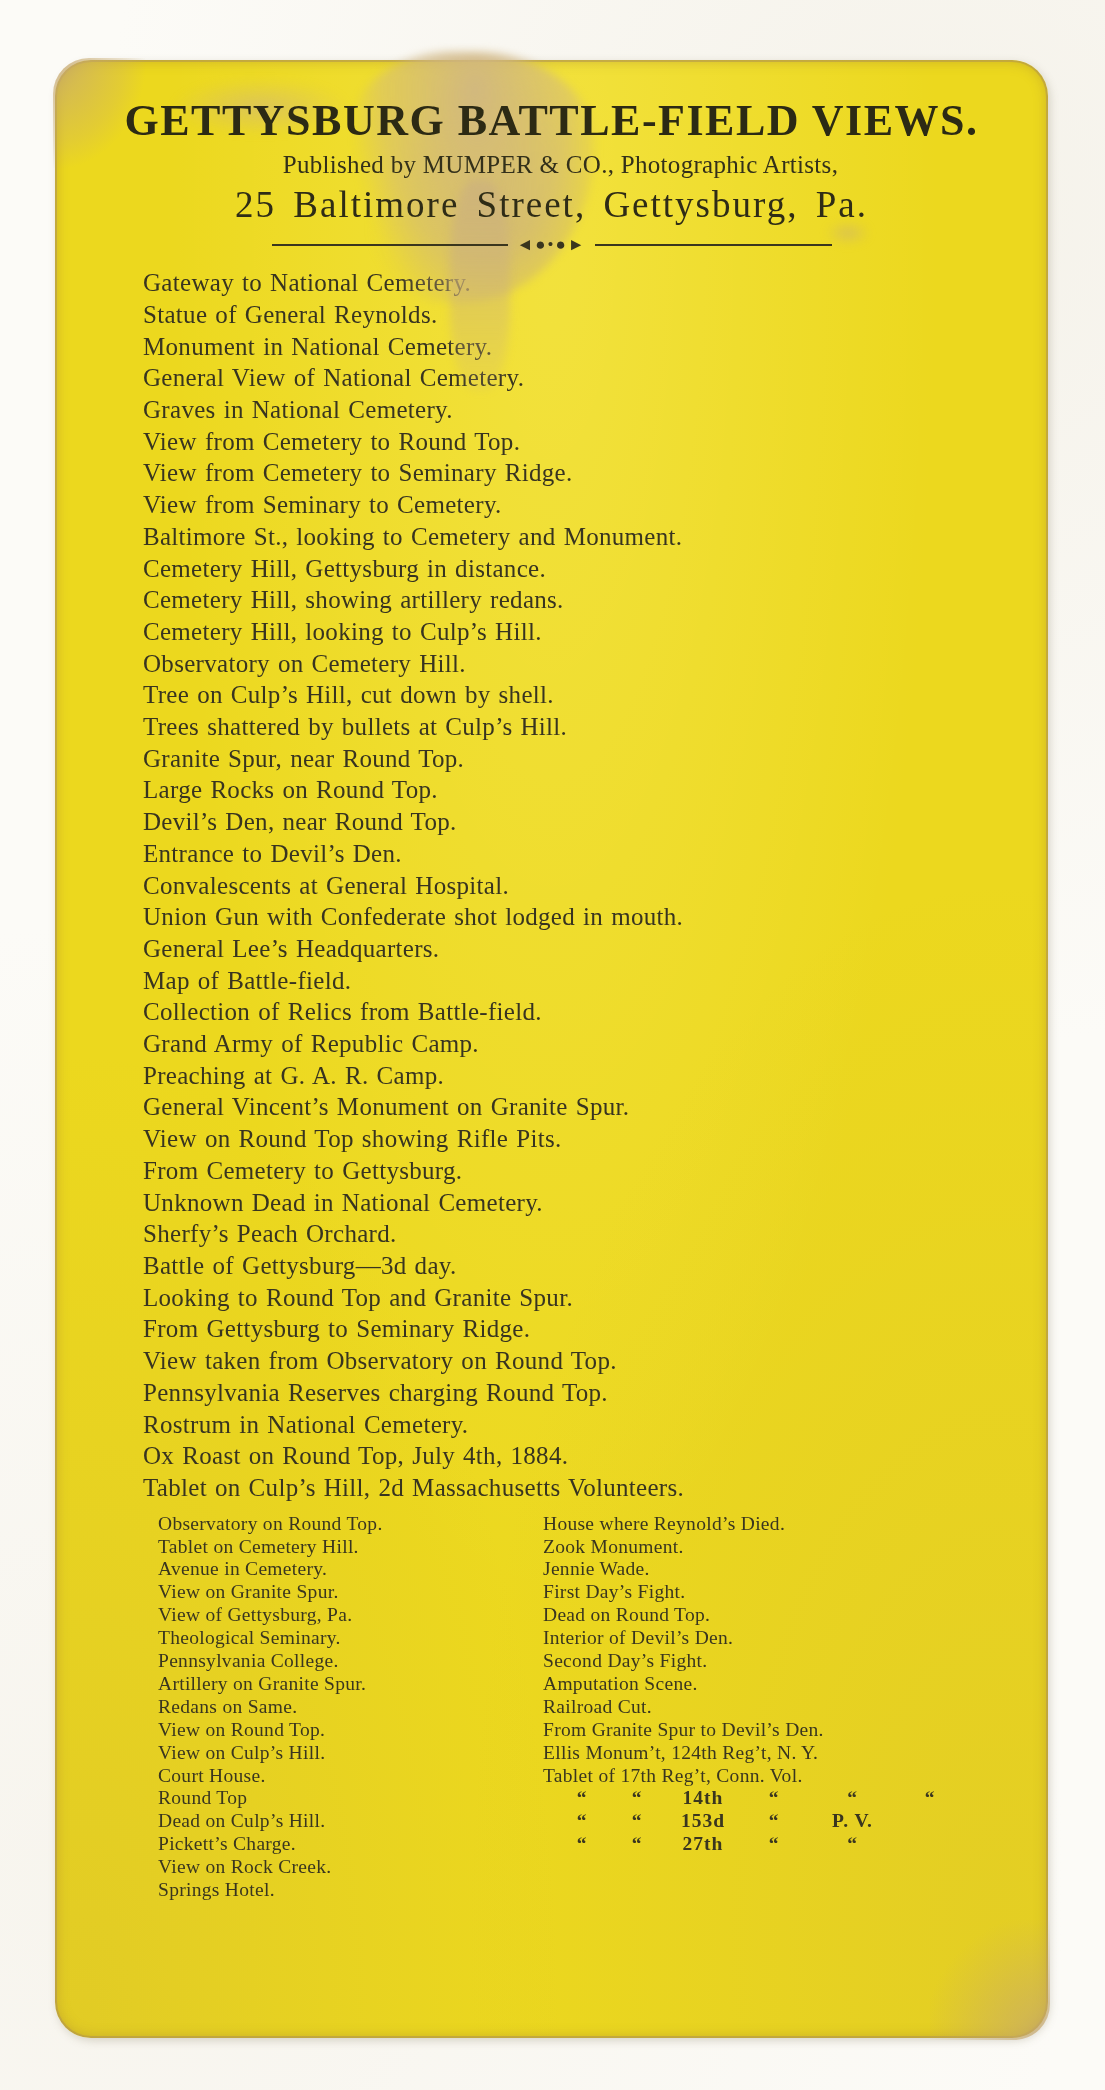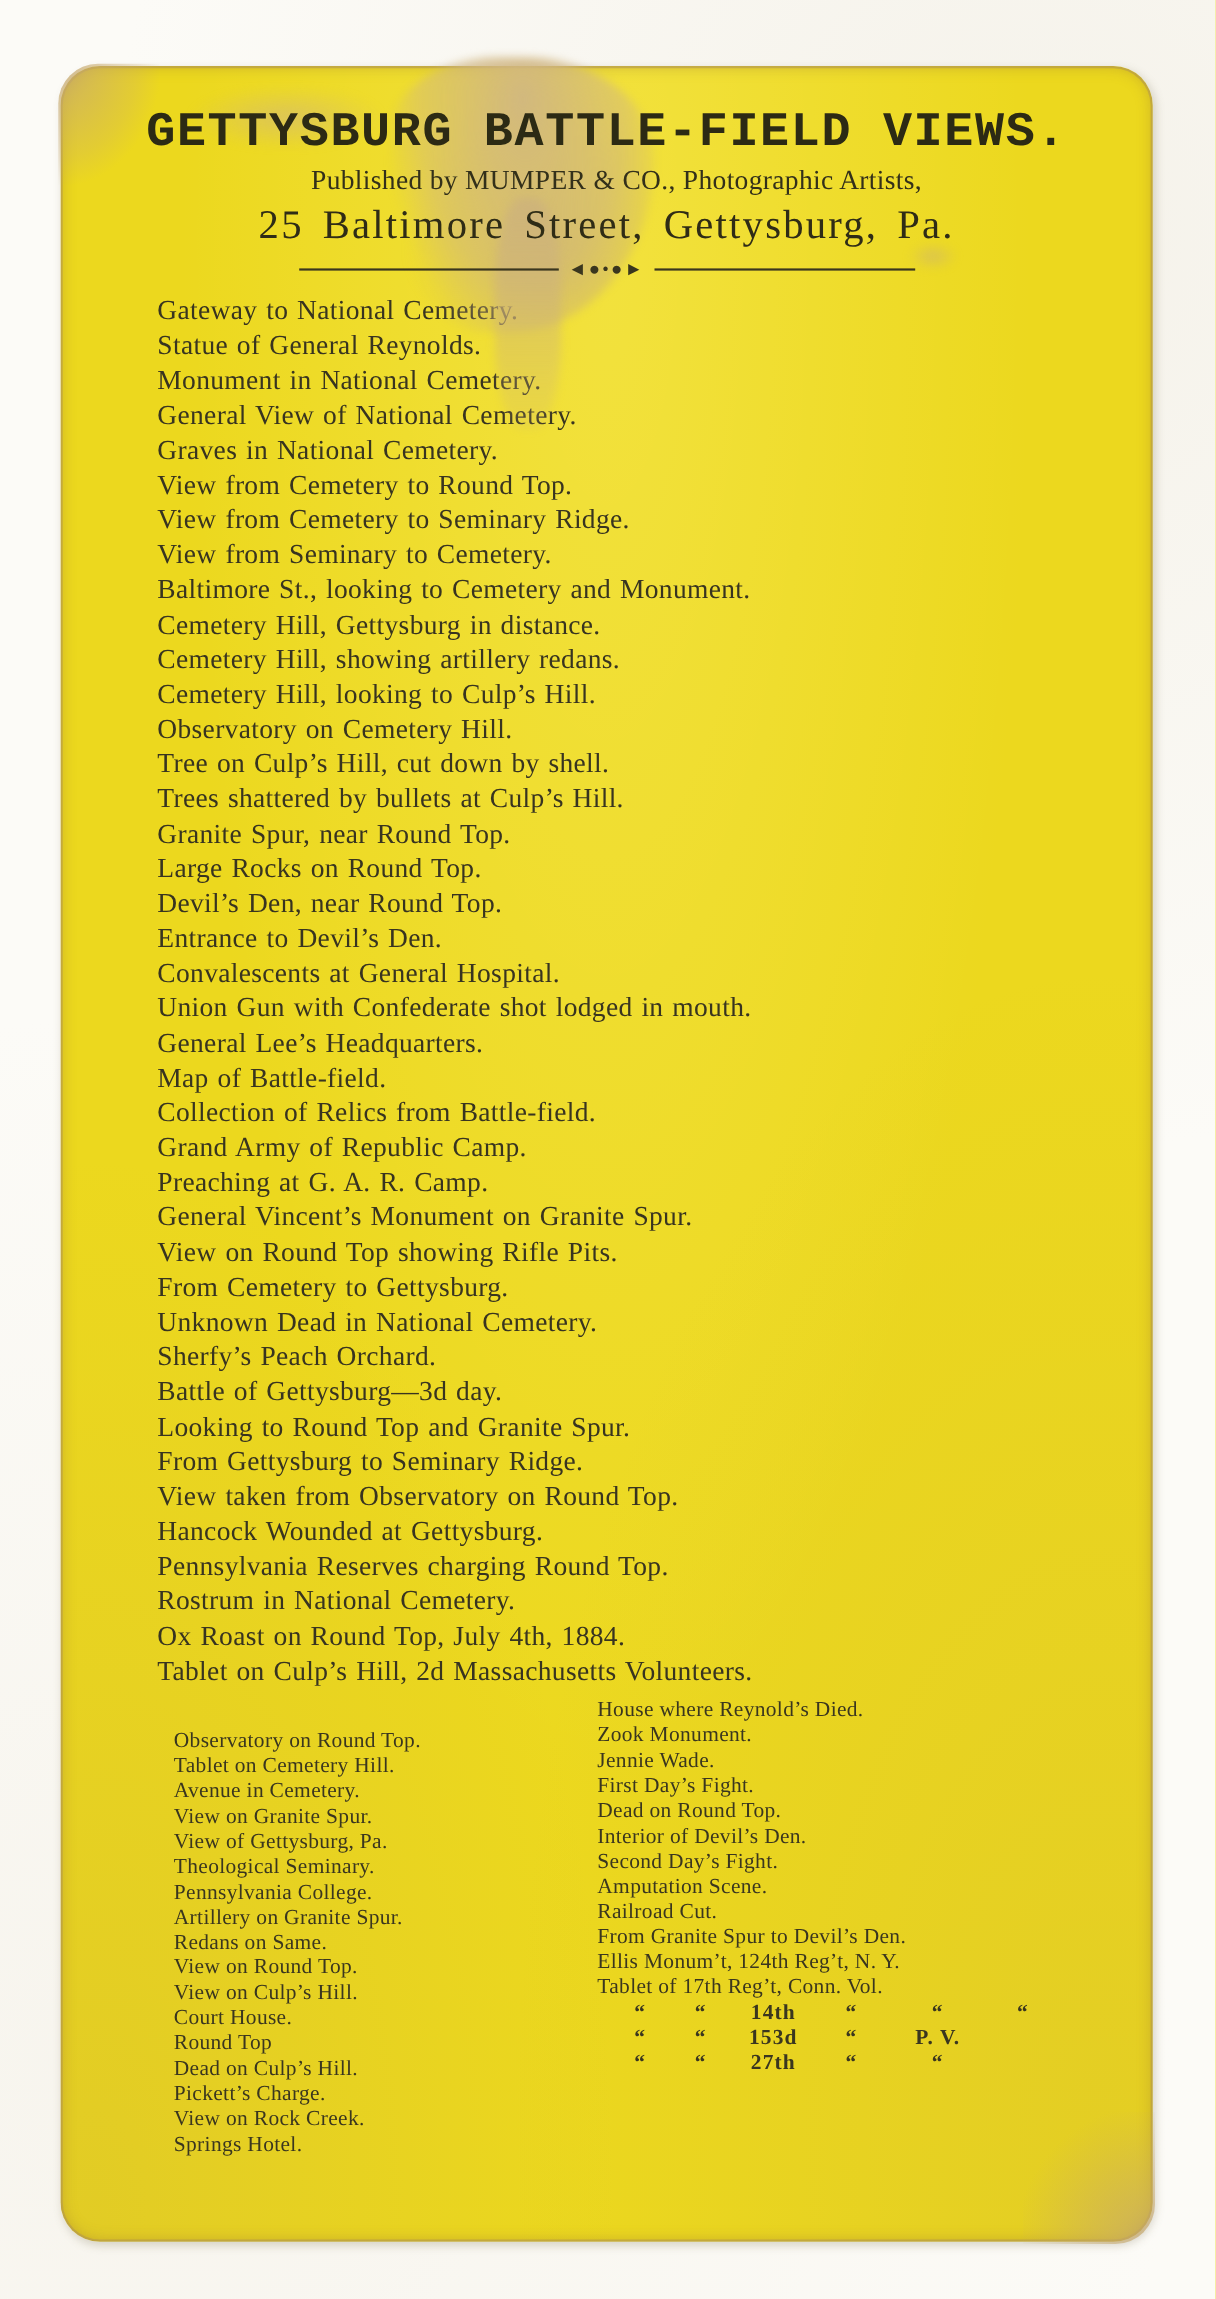--- a/index.html
+++ b/index.html
@@ -47,36 +47,36 @@
     border-radius:40%;}
   .stain.small{left:115px;top:18px;width:180px;height:58px;
     background:radial-gradient(ellipse, rgba(206,180,128,.55), transparent 70%);
     border-radius:50%;}
   .stain.fleck{left:770px;top:160px;width:46px;height:26px;
     background:radial-gradient(ellipse, rgba(200,174,120,.5), transparent 70%);
     border-radius:50%;}
 
   .header{position:relative;text-align:center;padding-top:38px;}
   .title{
-    font-family:Liberation Mono, monospace;font-weight:bold;
+    font-family:Liberation Serif, serif;font-weight:bold;
     font-size:44px;letter-spacing:1.5px;color:#2c2a14;line-height:1.05;
   }
   .publisher{font-size:25px;margin-top:7px;letter-spacing:.3px;color:#33301a;margin-left:18px;}
   .address{font-size:37px;margin-top:4px;letter-spacing:2px;word-spacing:6px;color:#2f2c16;}
   .divider{display:flex;align-items:center;justify-content:center;margin:10px auto 0 auto;width:560px;}
   .divider .line{flex:1;height:0;border-top:2px solid #3a361e;}
   .divider .orn{font-size:17px;letter-spacing:2px;padding:0 8px;color:#3a361e;line-height:1;}
 
   .main-list{margin-top:14px;padding-left:88px;font-size:25px;line-height:31.7px;
     letter-spacing:.3px;word-spacing:1.5px;color:#383420;}
   .main-list .list-line{white-space:nowrap;}
 
   .columns{display:flex;margin-top:9px;padding-left:103px;font-size:19.5px;
     line-height:22.9px;letter-spacing:.3px;color:#3a361f;}
-  .col-left{width:385px;flex:0 0 385px;margin-top:28px;}
+  .col-left{width:385px;flex:0 0 385px;}
   .col-right{flex:1;}
   .columns .list-line{white-space:nowrap;}
 
   .ditto-row{display:grid;grid-template-columns:58px 52px 80px 62px 95px 60px;padding-left:10px;}
   .ditto-cell{text-align:center;font-weight:bold;letter-spacing:1px;}
 </style>
 </head>
 <body>
 
 <div class="scan-bg"></div>
@@ -129,21 +129,20 @@
       <div class="list-line">Preaching at G. A. R. Camp.</div>
       <div class="list-line">General Vincent’s Monument on Granite Spur.</div>
       <div class="list-line">View on Round Top showing Rifle Pits.</div>
       <div class="list-line">From Cemetery to Gettysburg.</div>
       <div class="list-line">Unknown Dead in National Cemetery.</div>
       <div class="list-line">Sherfy’s Peach Orchard.</div>
       <div class="list-line">Battle of Gettysburg—3d day.</div>
       <div class="list-line">Looking to Round Top and Granite Spur.</div>
       <div class="list-line">From Gettysburg to Seminary Ridge.</div>
       <div class="list-line">View taken from Observatory on Round Top.</div>
-      <div class="list-line">Hancock Wounded at Gettysburg.</div>
       <div class="list-line">Pennsylvania Reserves charging Round Top.</div>
       <div class="list-line">Rostrum in National Cemetery.</div>
       <div class="list-line">Ox Roast on Round Top, July 4th, 1884.</div>
       <div class="list-line">Tablet on Culp’s Hill, 2d Massachusetts Volunteers.</div>
     </div>
 
   <div class="columns">
     <div class="col-left">
         <div class="list-line">Observatory on Round Top.</div>
         <div class="list-line">Tablet on Cemetery Hill.</div>

